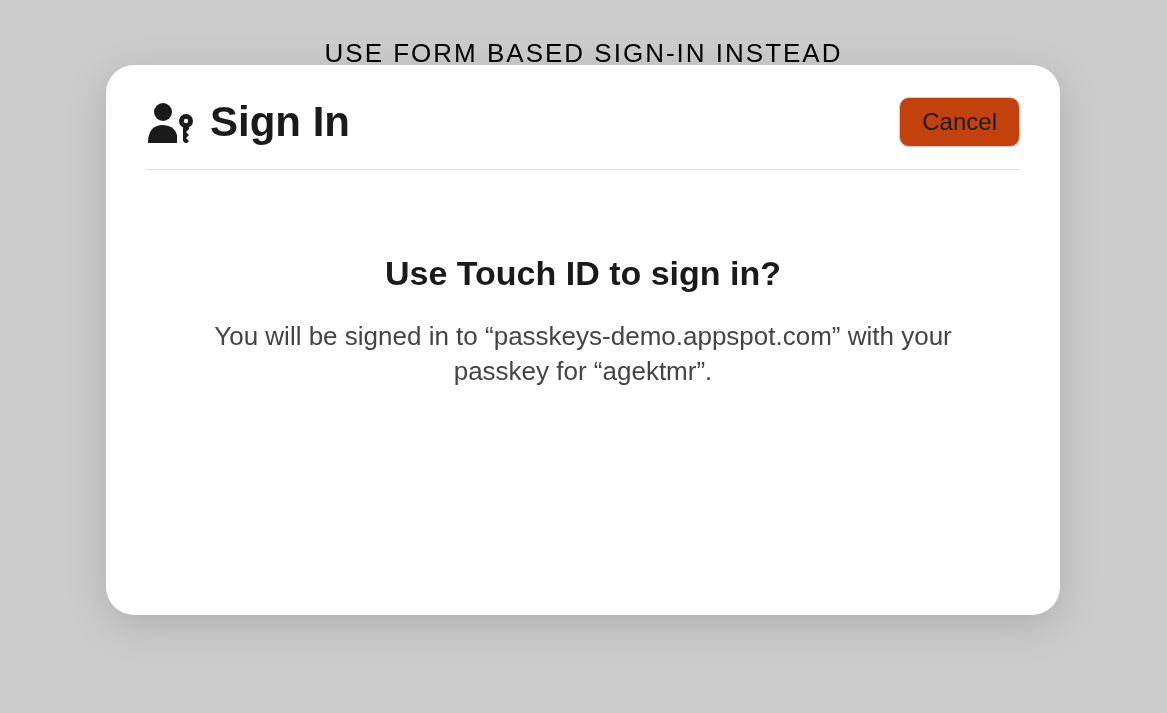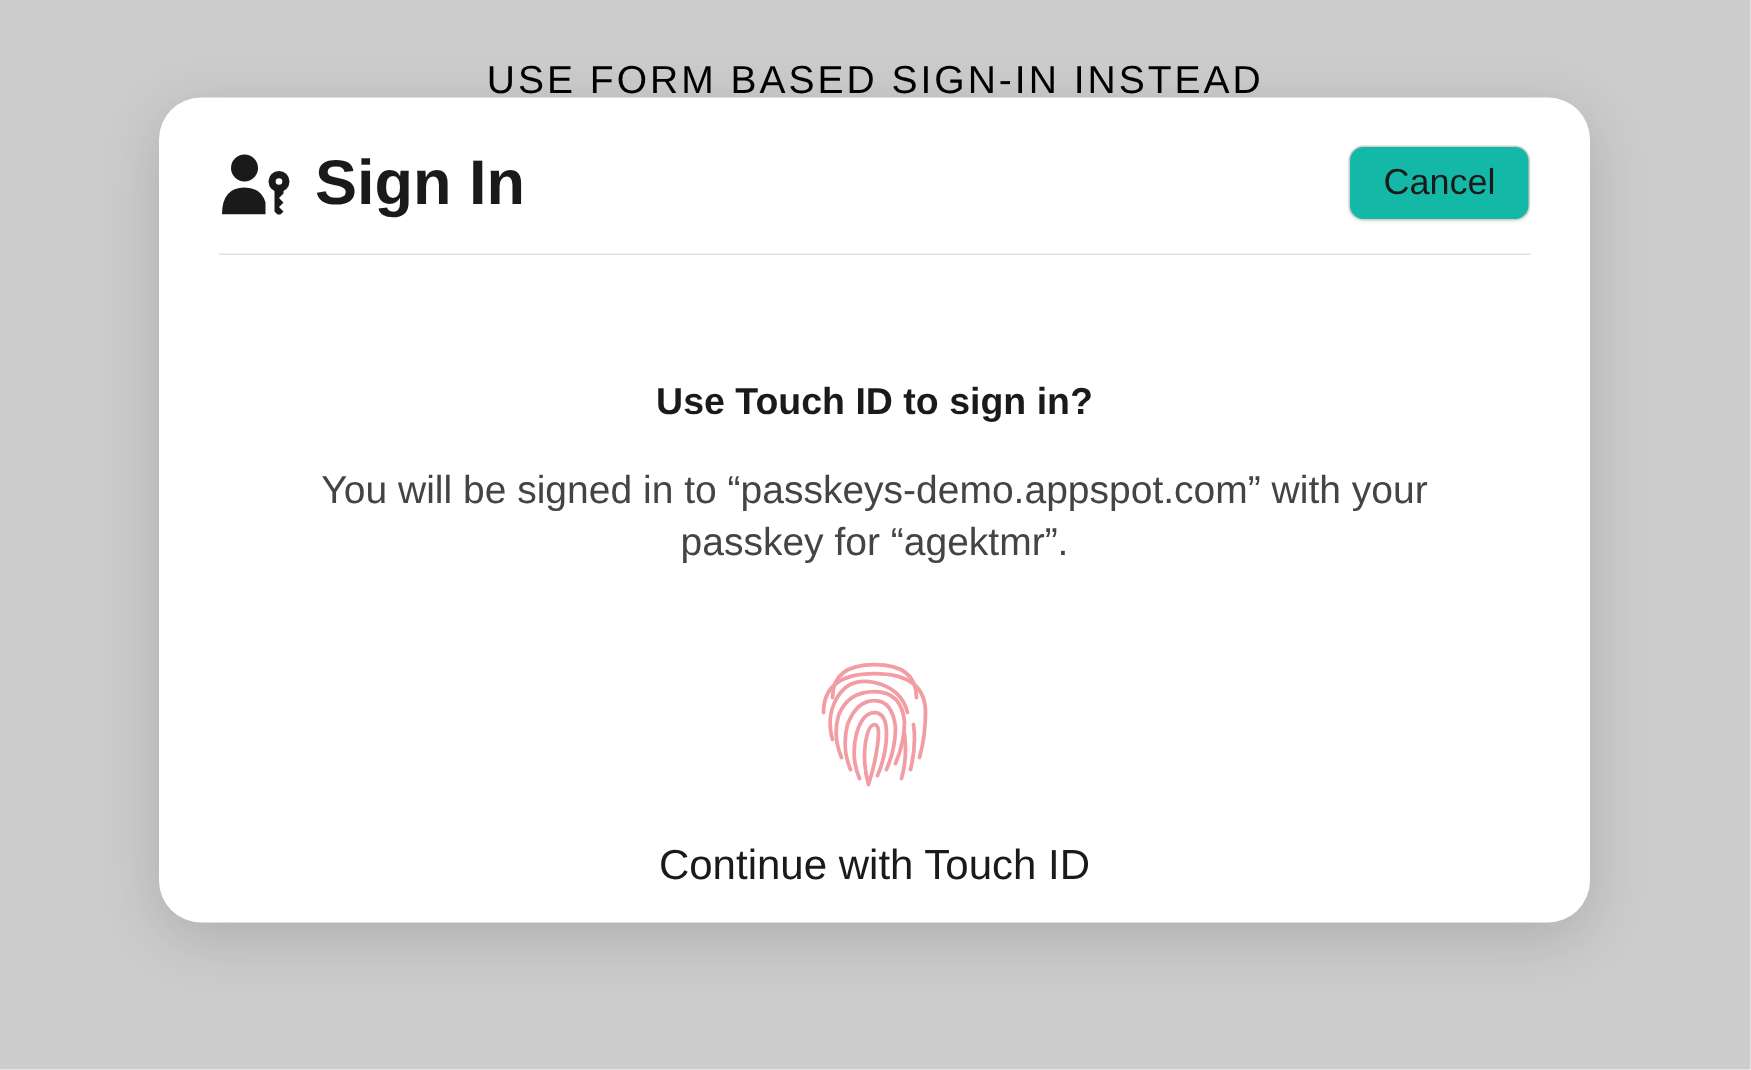--- a/index.html
+++ b/index.html
@@ -62,37 +62,37 @@
       flex-shrink: 0;
     }
     
     .title-text {
       font-size: 42px;
       font-weight: 700;
       color: #1a1a1a;
     }
     
     .cancel-button {
-      background: #14b8a6;
+      background: #c2410c;
       border: 1px solid #d0d0d0;
       border-radius: 10px;
       padding: 10px 22px;
       font-size: 24px;
       color: #1a1a1a;
       cursor: pointer;
       box-shadow: 0 1px 2px rgba(0,0,0,0.08);
     }
     
     .dialog-body {
       text-align: center;
       padding-top: 84px;
     }
     
     .prompt-heading {
-      font-size: 25px;
+      font-size: 34px;
       font-weight: 700;
       color: #1a1a1a;
       margin-bottom: 26px;
       text-align: center;
     }
     
     .prompt-description {
       font-size: 26px;
       color: #444444;
       line-height: 1.35;
@@ -142,31 +142,15 @@
 
     <button class="cancel-button">Cancel</button>
   </div>
 
   <div class="dialog-body">
 
     <h2 class="prompt-heading">Use Touch ID to sign in?</h2>
 
     <p class="prompt-description">You will be signed in to “passkeys-demo.appspot.com” with your passkey for “agektmr”.</p>
 
-    <div class="touchid-section">
-      <span class="fingerprint-icon">
-        <svg viewBox="0 0 96 96" fill="none" stroke="#f29ca4" stroke-width="2.5" stroke-linecap="round" xmlns="http://www.w3.org/2000/svg">
-          <path d="M 20 30 Q 20 8 48 8 Q 76 8 76 30"></path>
-          <path d="M 14 40 Q 14 14 48 14 Q 82 14 82 40 Q 82 56 78 70"></path>
-          <path d="M 20 58 Q 16 44 22 32 Q 30 16 48 20 Q 66 24 70 40"></path>
-          <path d="M 26 70 Q 20 56 24 42 Q 30 26 48 26 Q 66 26 68 46 Q 68 60 62 74"></path>
-          <path d="M 32 78 Q 26 64 30 48 Q 36 32 48 32 Q 60 32 62 50 Q 62 64 56 78"></path>
-          <path d="M 38 84 Q 32 70 36 54 Q 40 40 48 40 Q 56 40 56 54 Q 56 68 50 82"></path>
-          <path d="M 44 88 Q 40 74 42 60 Q 44 48 48 48 Q 52 48 50 62 Q 48 76 44 88"></path>
-          <path d="M 72 78 Q 76 62 74 48"></path>
-          <path d="M 66 84 Q 70 70 68 54"></path>
-        </svg>
-      </span>
-      <div class="continue-text">Continue with Touch ID</div>
-    </div>
 
   </div>
 </div>
 
 </body></html>

